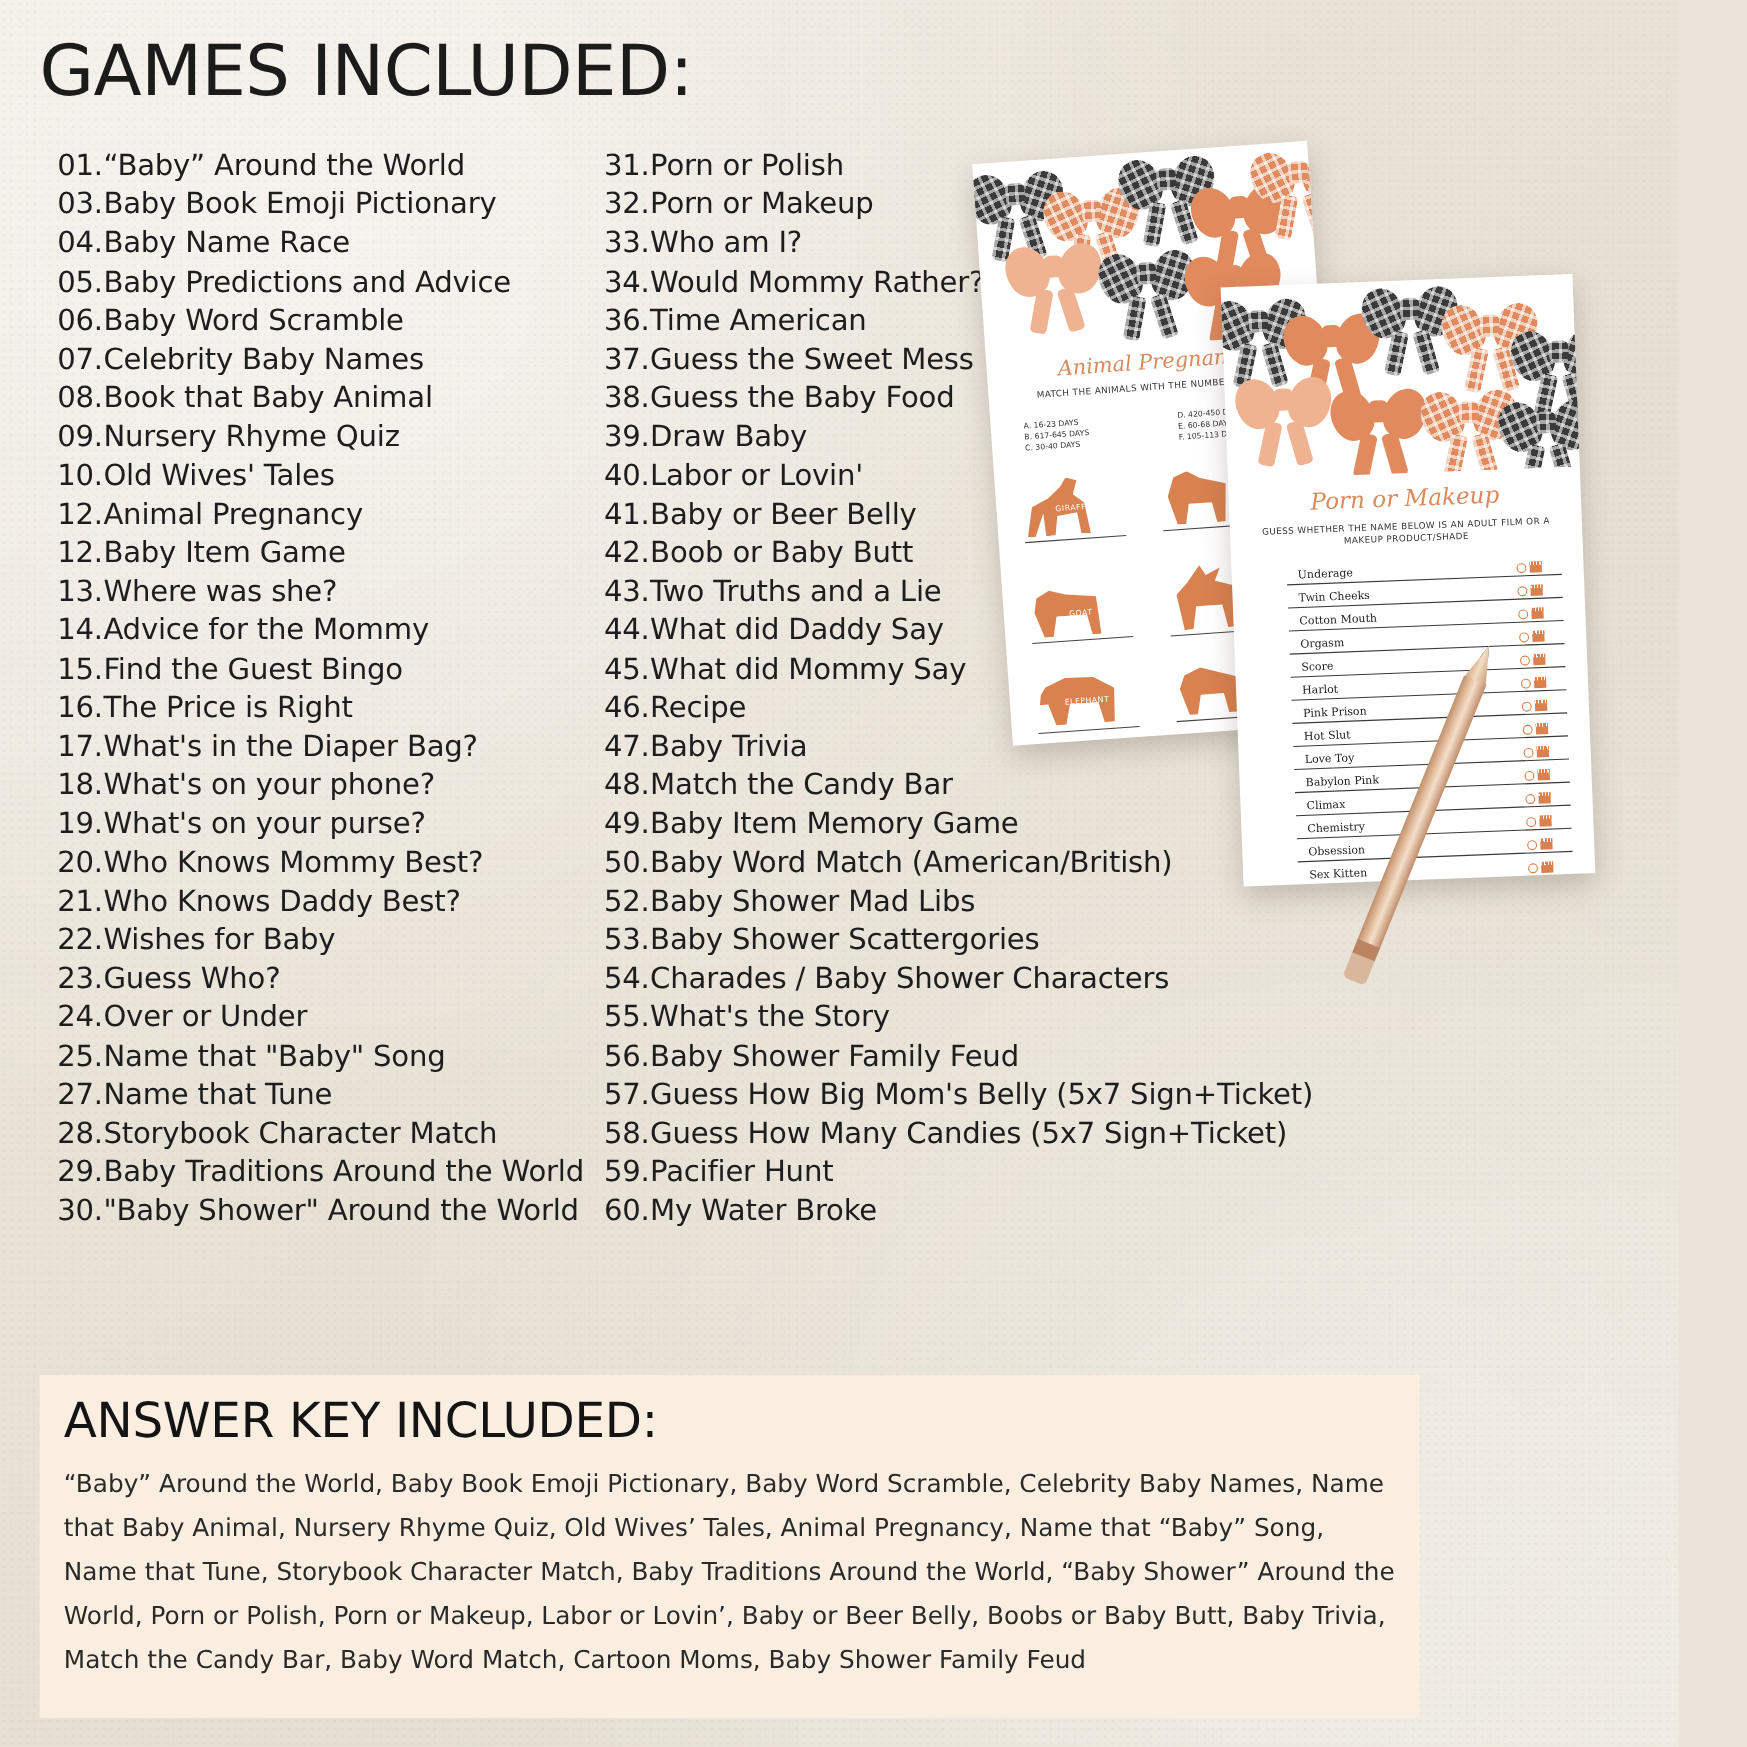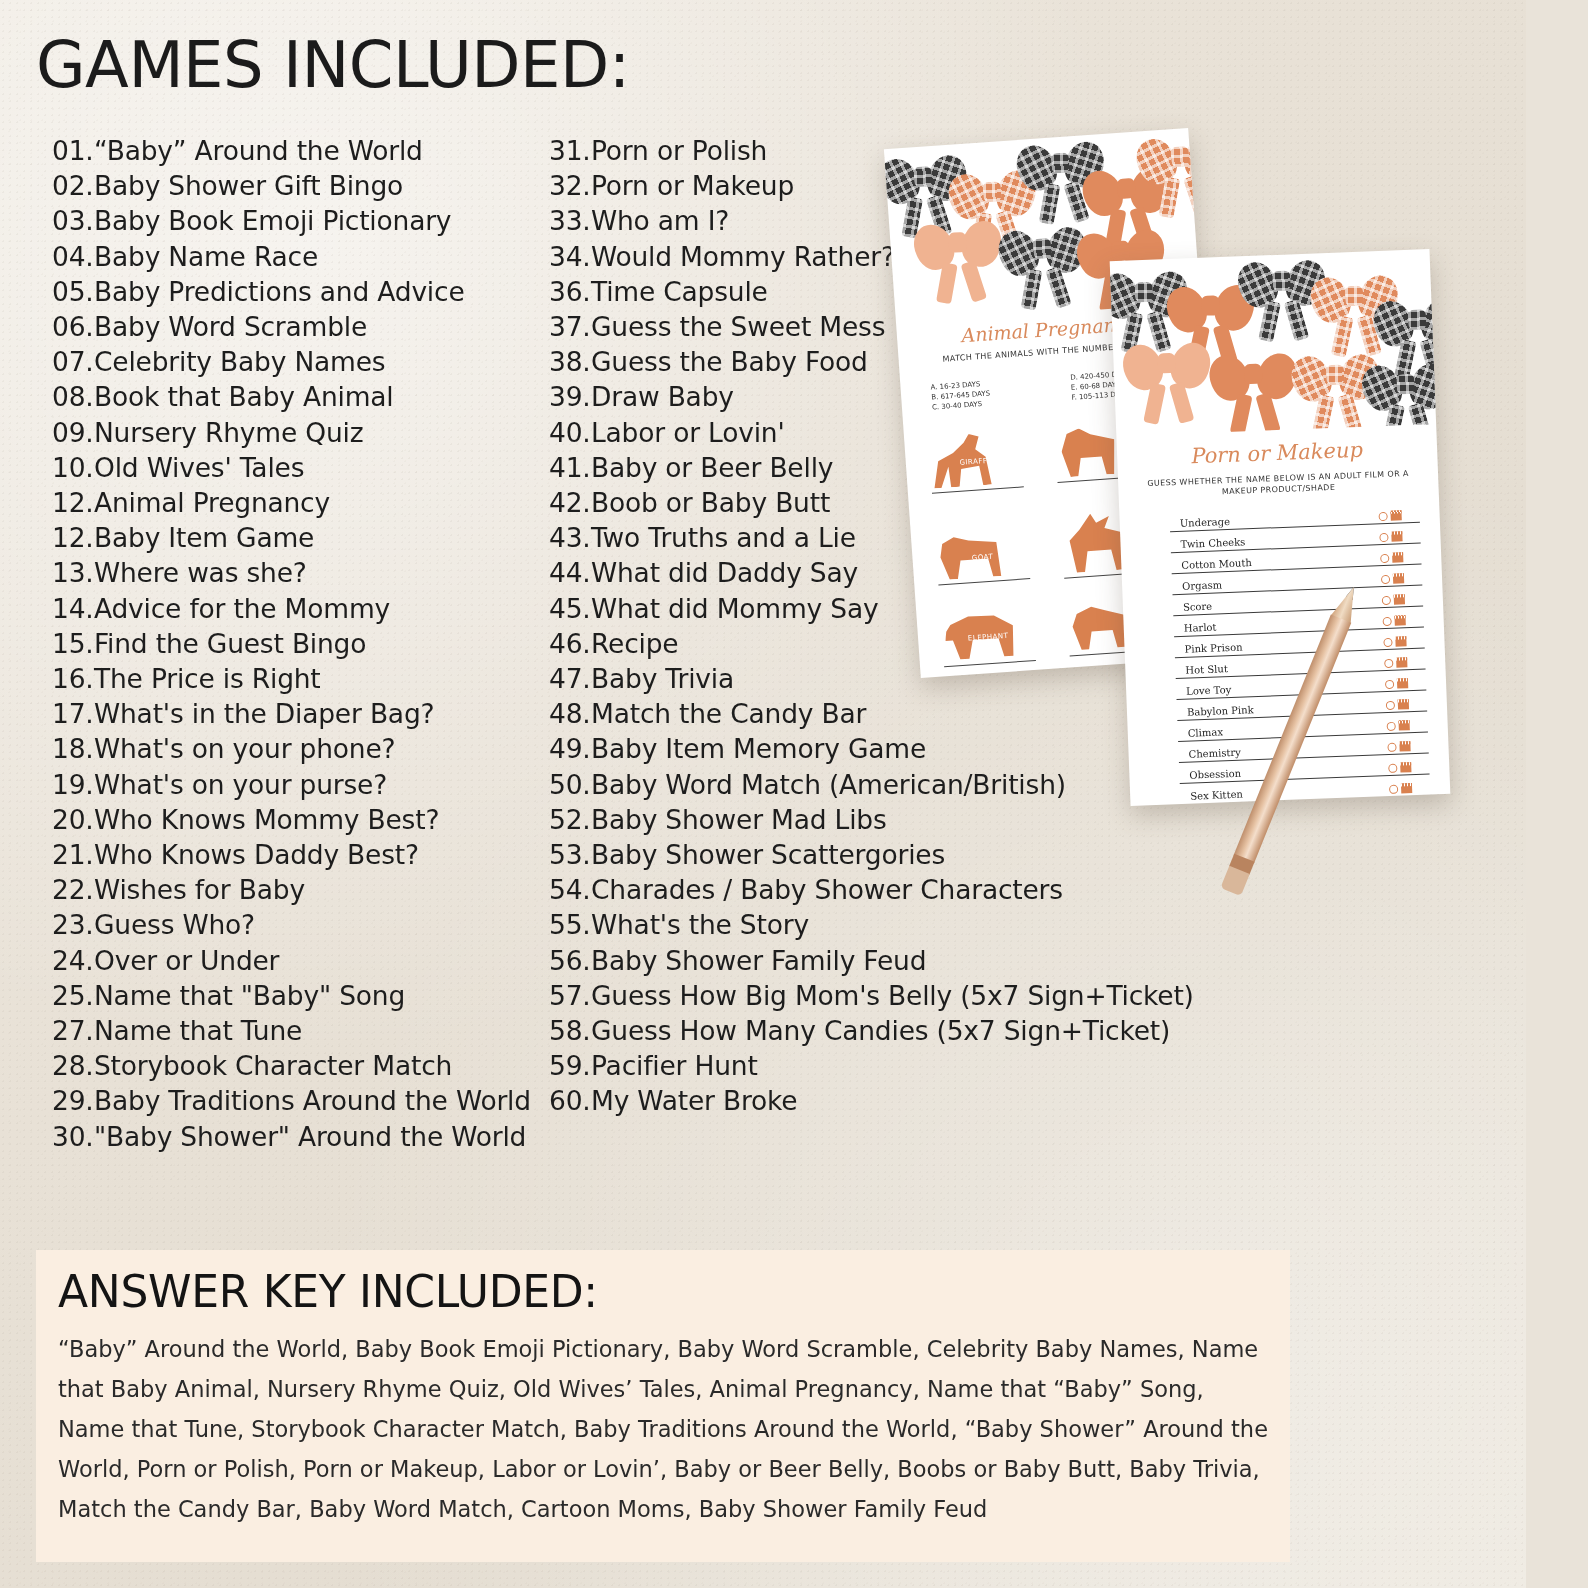--- a/index.html
+++ b/index.html
@@ -205,21 +205,20 @@
 </head>
 <body>
 
 <div id="page">
 
   <h1 class="title">GAMES INCLUDED:</h1>
 
   <div class="columns">
     <div class="col col-left">
         <div class="game-item"><span class="num">01.</span><span>“Baby” Around the World</span></div>
-        <div class="game-item"><span class="num">02.</span><span>Baby Shower Gift Bingo</span></div>
         <div class="game-item"><span class="num">03.</span><span>Baby Book Emoji Pictionary</span></div>
         <div class="game-item"><span class="num">04.</span><span>Baby Name Race</span></div>
         <div class="game-item"><span class="num">05.</span><span>Baby Predictions and Advice</span></div>
         <div class="game-item"><span class="num">06.</span><span>Baby Word Scramble</span></div>
         <div class="game-item"><span class="num">07.</span><span>Celebrity Baby Names</span></div>
         <div class="game-item"><span class="num">08.</span><span>Book that Baby Animal</span></div>
         <div class="game-item"><span class="num">09.</span><span>Nursery Rhyme Quiz</span></div>
         <div class="game-item"><span class="num">10.</span><span>Old Wives' Tales</span></div>
         <div class="game-item"><span class="num">12.</span><span>Animal Pregnancy</span></div>
         <div class="game-item"><span class="num">12.</span><span>Baby Item Game</span></div>
@@ -239,21 +238,21 @@
         <div class="game-item"><span class="num">27.</span><span>Name that Tune</span></div>
         <div class="game-item"><span class="num">28.</span><span>Storybook Character Match</span></div>
         <div class="game-item"><span class="num">29.</span><span>Baby Traditions Around the World</span></div>
         <div class="game-item"><span class="num">30.</span><span>"Baby Shower" Around the World</span></div>
       </div>
     <div class="col col-right">
         <div class="game-item"><span class="num">31.</span><span>Porn or Polish</span></div>
         <div class="game-item"><span class="num">32.</span><span>Porn or Makeup</span></div>
         <div class="game-item"><span class="num">33.</span><span>Who am I?</span></div>
         <div class="game-item"><span class="num">34.</span><span>Would Mommy Rather?</span></div>
-        <div class="game-item"><span class="num">36.</span><span>Time Capsule</span></div>
+        <div class="game-item"><span class="num">36.</span><span>Time American</span></div>
         <div class="game-item"><span class="num">37.</span><span>Guess the Sweet Mess</span></div>
         <div class="game-item"><span class="num">38.</span><span>Guess the Baby Food</span></div>
         <div class="game-item"><span class="num">39.</span><span>Draw Baby</span></div>
         <div class="game-item"><span class="num">40.</span><span>Labor or Lovin'</span></div>
         <div class="game-item"><span class="num">41.</span><span>Baby or Beer Belly</span></div>
         <div class="game-item"><span class="num">42.</span><span>Boob or Baby Butt</span></div>
         <div class="game-item"><span class="num">43.</span><span>Two Truths and a Lie</span></div>
         <div class="game-item"><span class="num">44.</span><span>What did Daddy Say</span></div>
         <div class="game-item"><span class="num">45.</span><span>What did Mommy Say</span></div>
         <div class="game-item"><span class="num">46.</span><span>Recipe</span></div>

